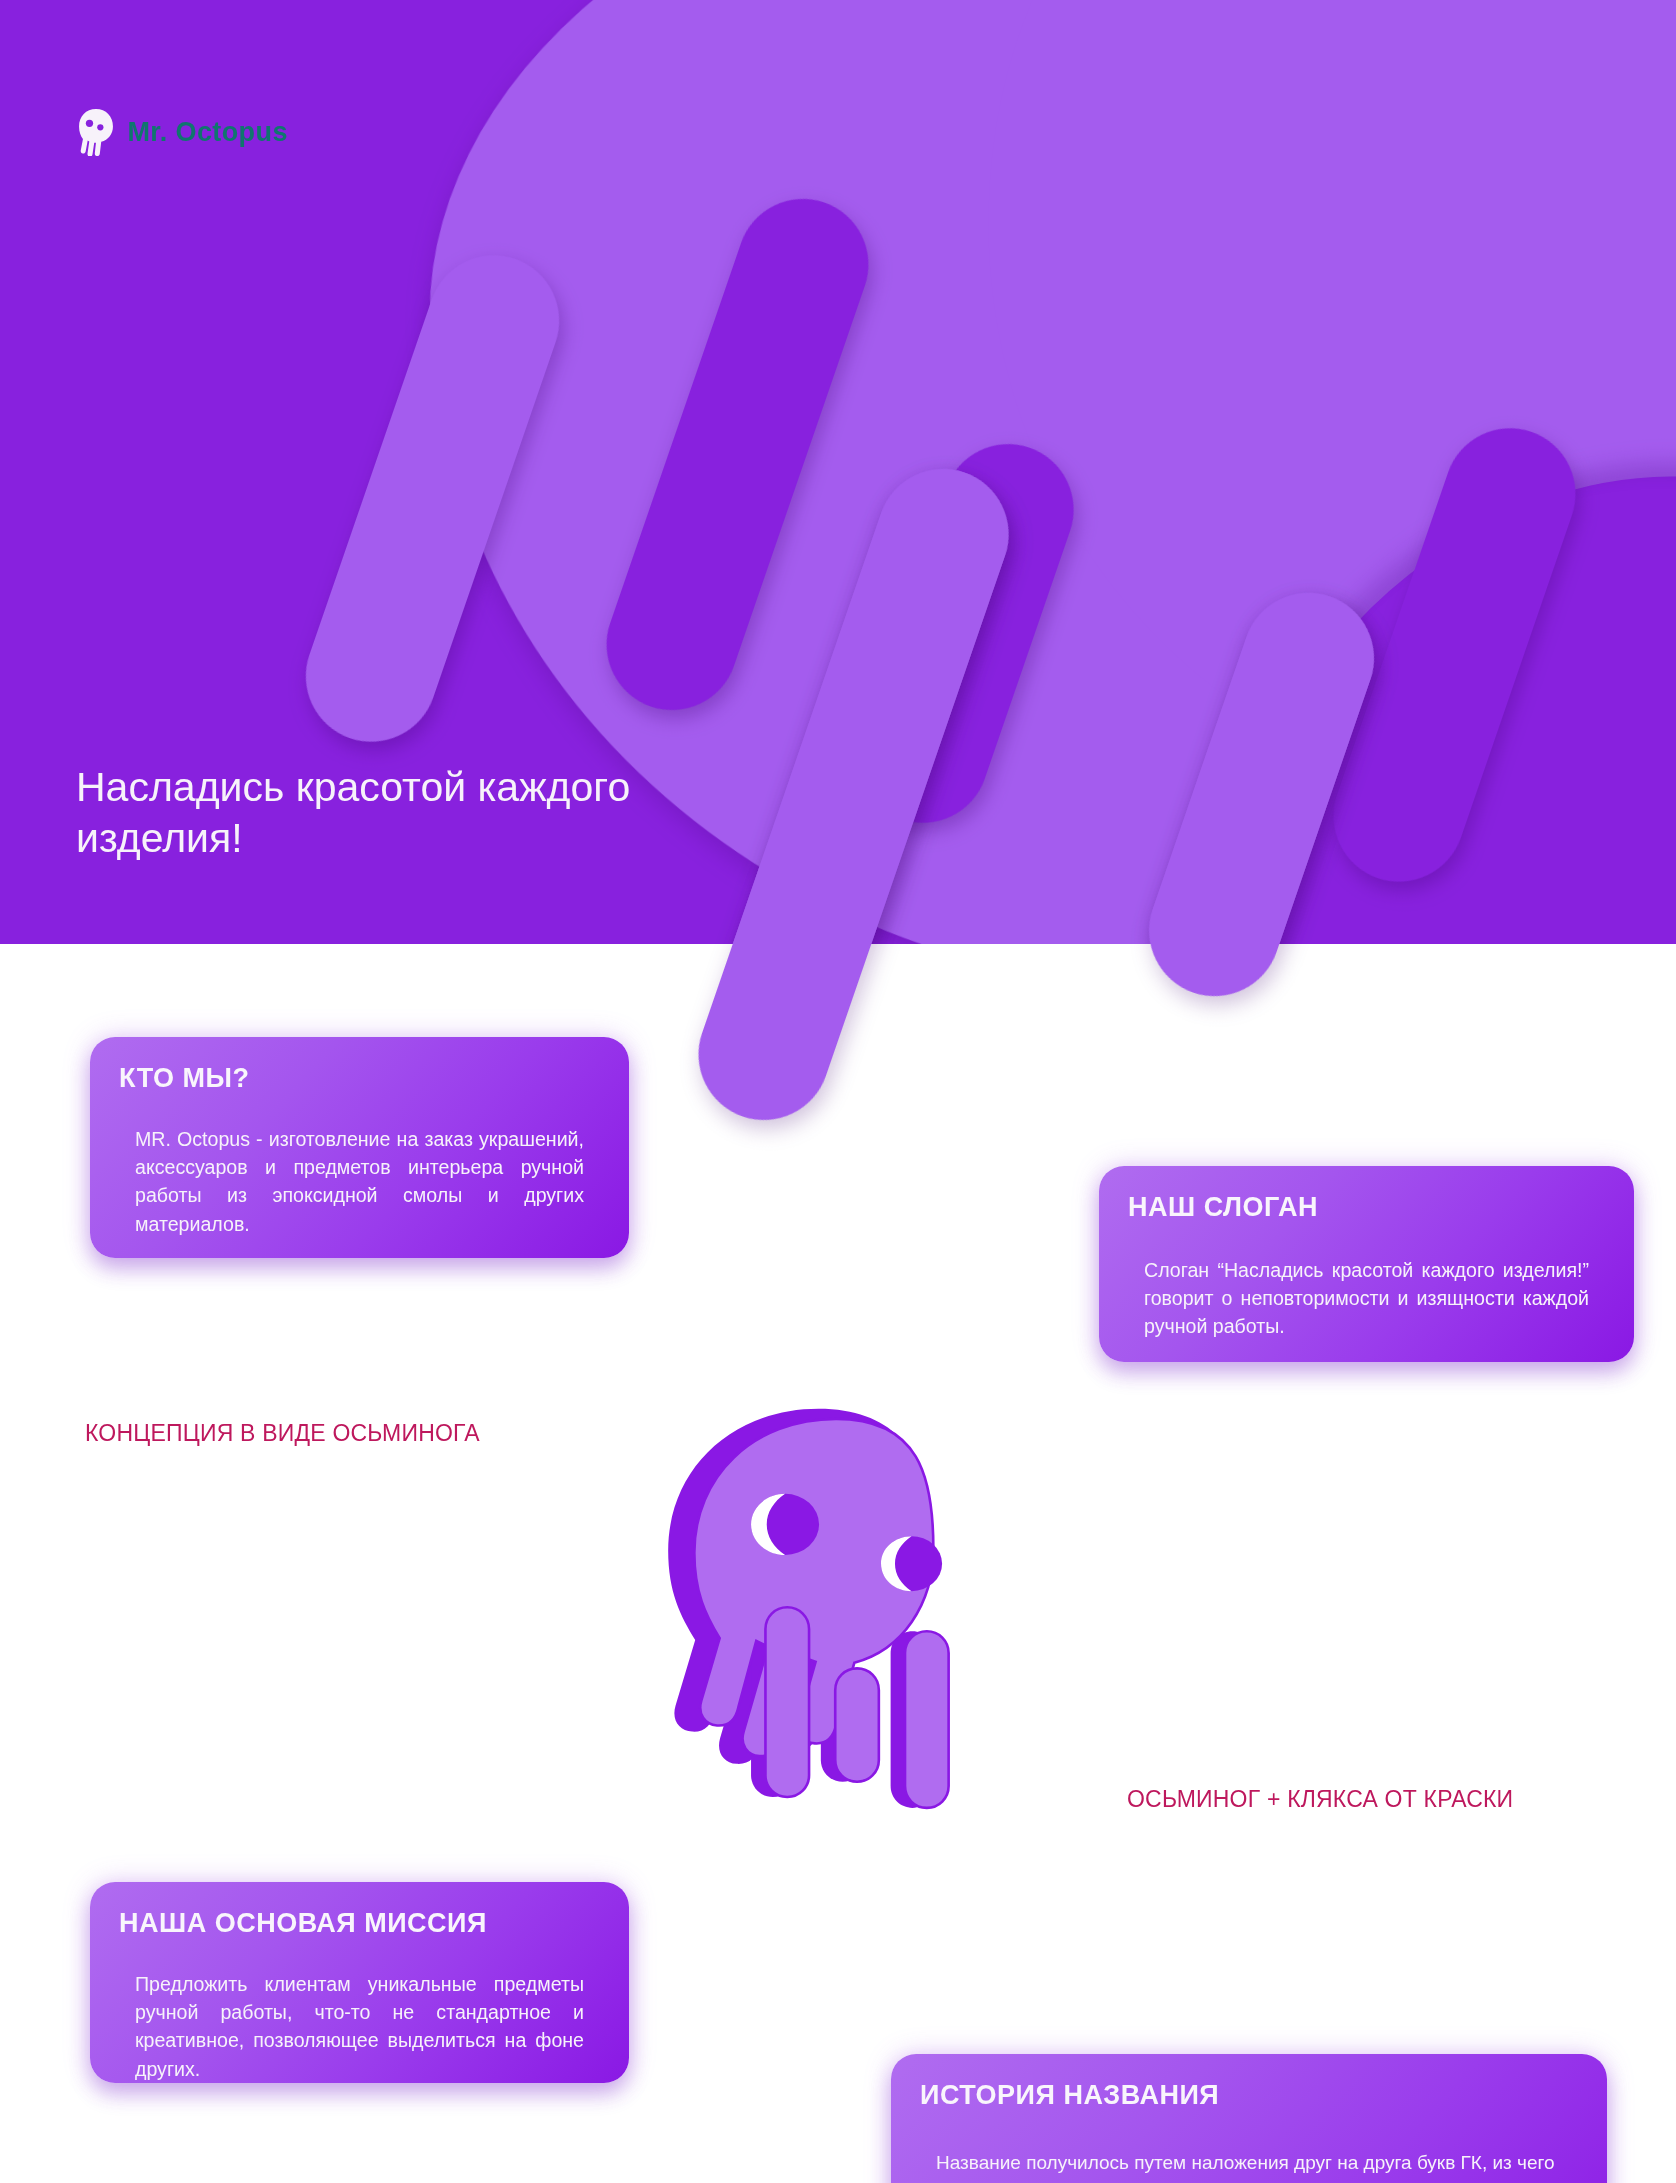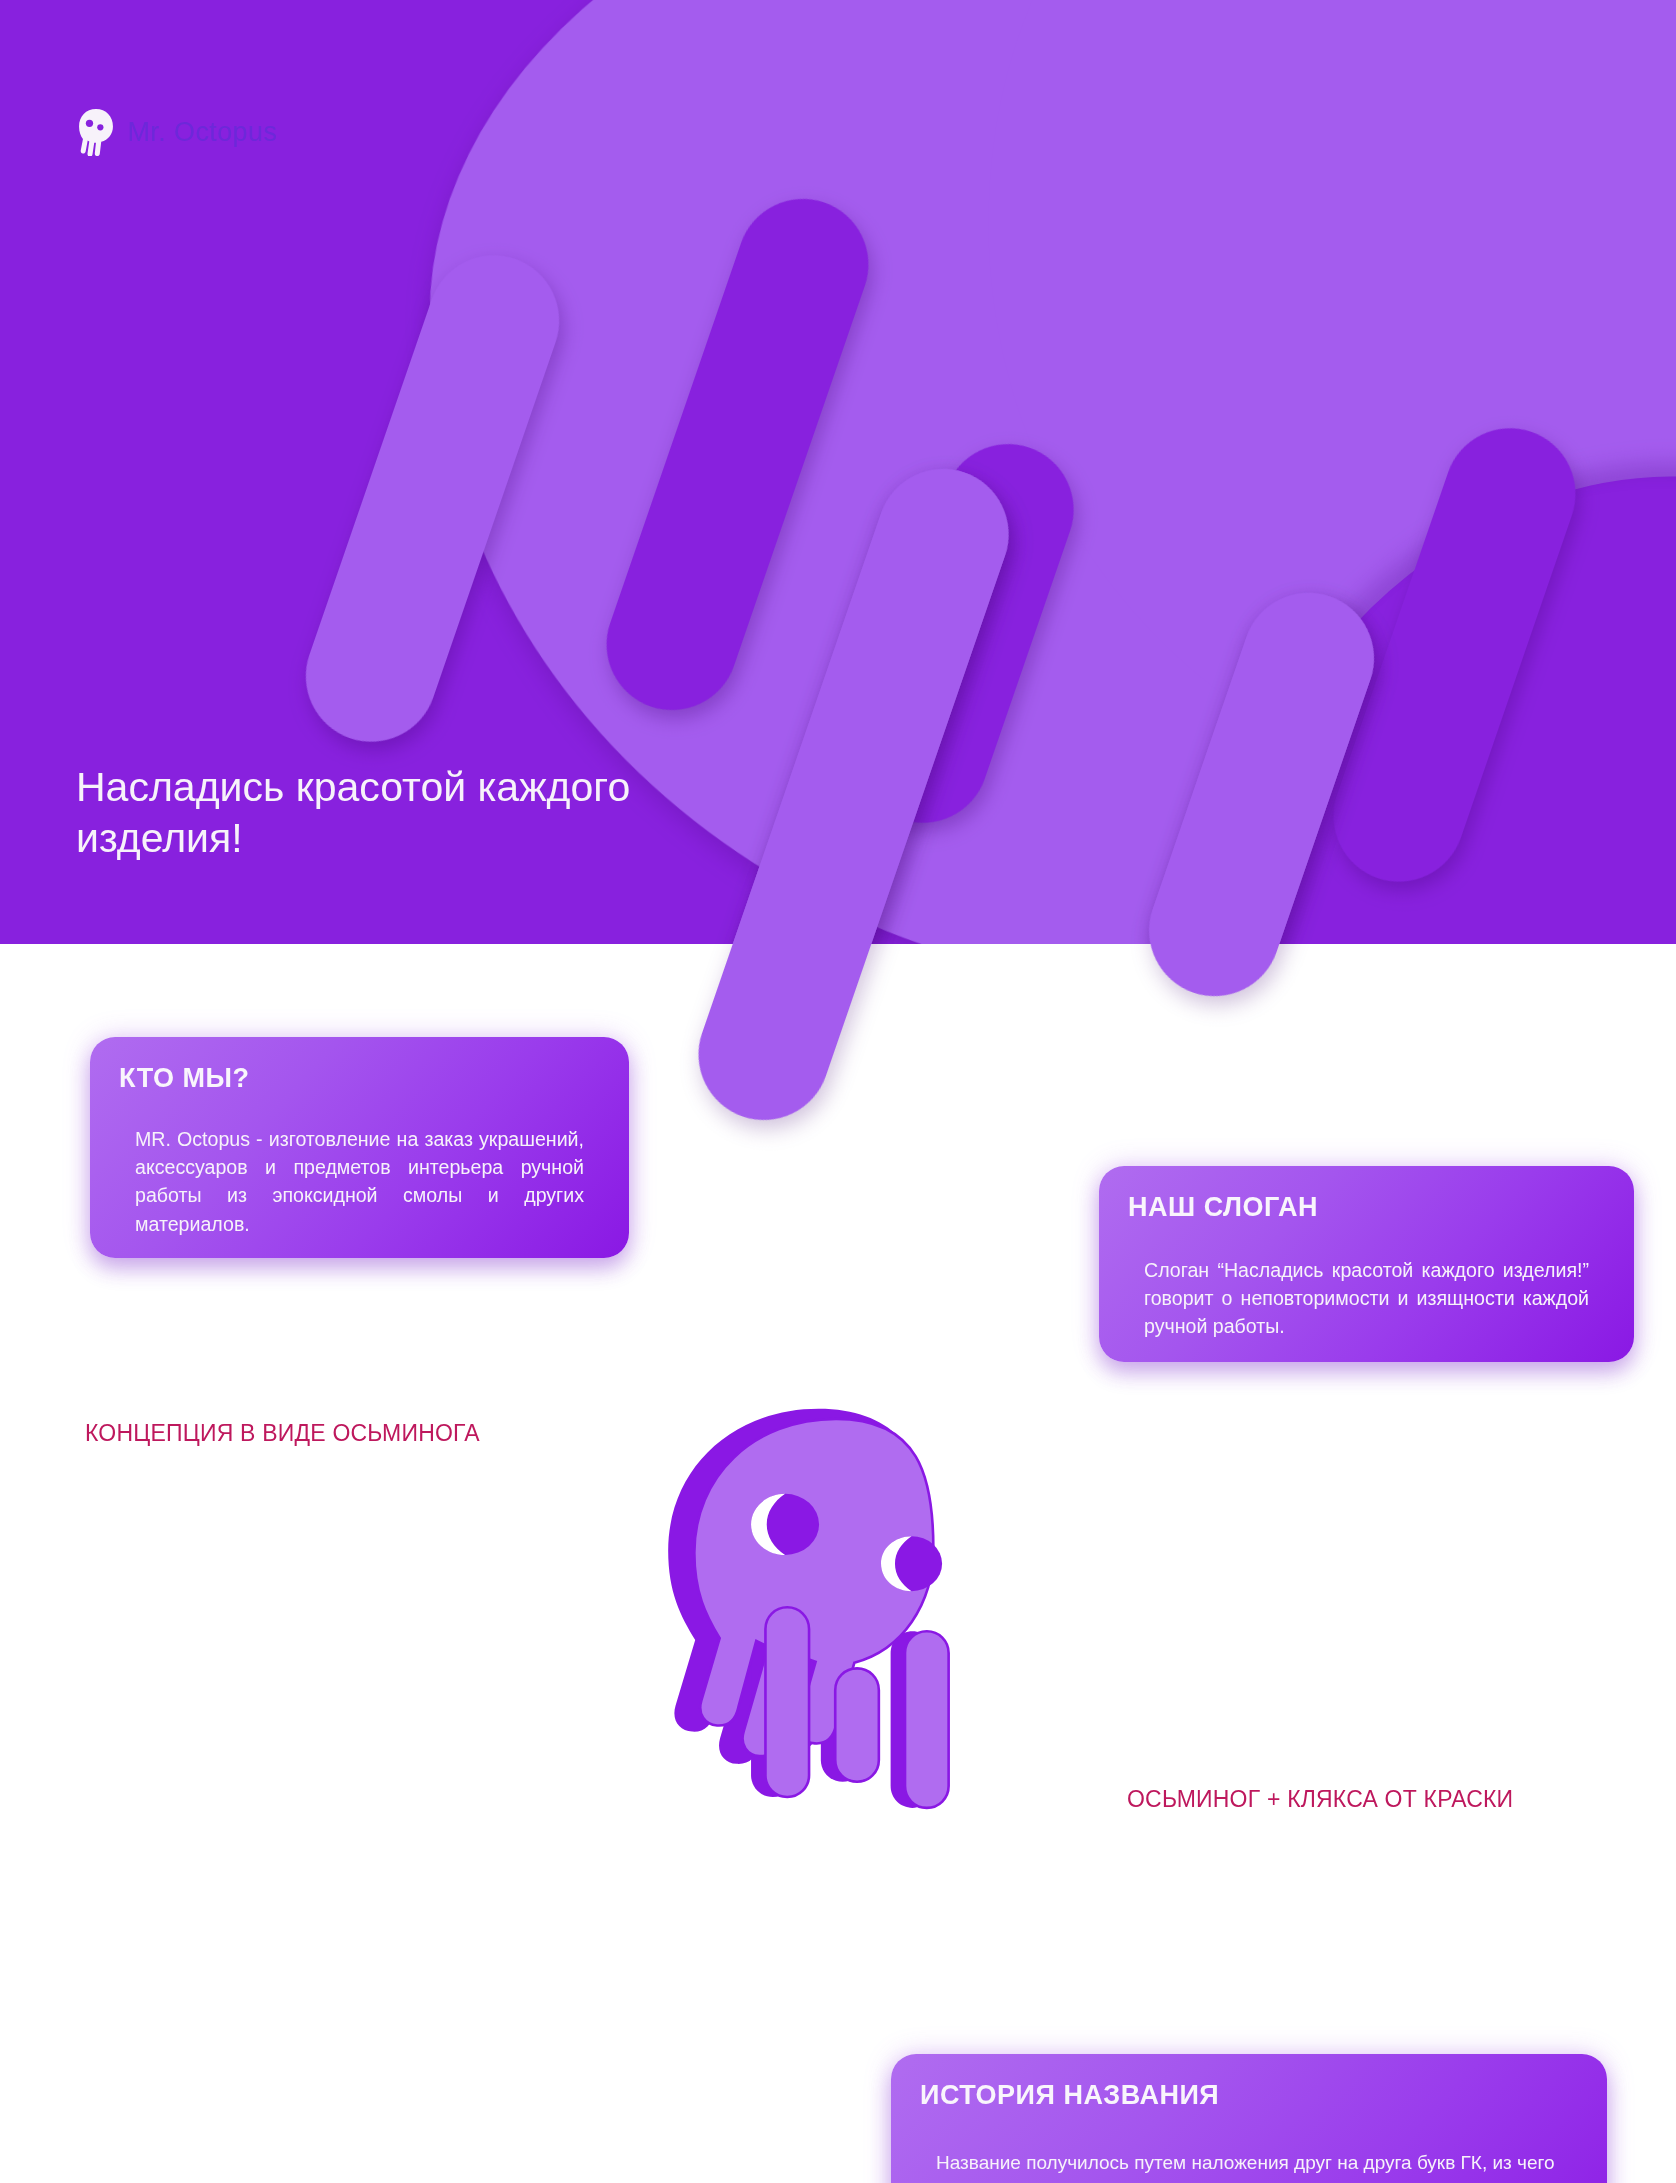--- a/index.html
+++ b/index.html
@@ -74,21 +74,21 @@
 
   
   .spill{position:absolute;border-radius:436px;filter:drop-shadow(6.1px 7.9px 10.5px rgba(60,0,110,.24));}
   .spill-a{ left:788px;top:454px;width:131px;height:681px;background:#A45CEE;transform:rotate(19deg);}
   .spill-b{ left:1196px;top:585px;width:131px;height:419px; background:#A45CEE;transform:rotate(19deg);}
 
   
   .logo{position:absolute;left:76px;top:109px;display:flex;align-items:center;gap:11.4px;}
   .logo-mark{width:40px;height:47px;display:block;}
   .logo-word{
-    color:#6d28d9;font-size:27px;letter-spacing:0.4px;font-weight:400;
+    color:#0f766e;font-size:27px;letter-spacing:0.4px;font-weight:700;
     font-family:"Liberation Sans", sans-serif;white-space:nowrap;
   }
 
   
   .tagline{
     position:absolute;left:76px;top:762px;width:681px;
     color:#F7F2FA;font-size:41px;line-height:1.24;font-weight:400;
     font-family:"Liberation Sans", sans-serif;
   }
 
@@ -192,20 +192,24 @@
       <ellipse cx="618" cy="400" rx="70" ry="63" fill="#8A18E4"></ellipse>
       <path fill="#FFFFFF" d="M618 337c-39 0-70 28-70 63s31 63 70 63c-24-16-38-38-38-63s14-47 38-63z"></path>
       <path fill="#B06CF0" stroke="#8A18E4" stroke-width="6" d="M333 500c-28 0-50 22-50 50v335c0 28 22 50 50 50s50-22 50-50V550c0-28-22-50-50-50z"></path>
       <path fill="#B06CF0" stroke="#8A18E4" stroke-width="6" d="M493 640c-28 0-50 22-50 50v160c0 28 22 50 50 50s50-22 50-50V690c0-28-22-50-50-50z"></path>
       <path fill="#B06CF0" stroke="#8A18E4" stroke-width="6" d="M653 555c-28 0-50 22-50 50v305c0 28 22 50 50 50s50-22 50-50V605c0-28-22-50-50-50z"></path>
     </g>
   </svg>
 
   <div class="label" id="label-formula">ОСЬМИНОГ + КЛЯКСА ОТ КРАСКИ</div>
 
+  <div class="card" id="card-mission">
+    <h3>НАША ОСНОВАЯ МИССИЯ</h3>
+    <p>Предложить клиентам уникальные предметы ручной работы, что-то не стандартное и креативное, позволяющее выделиться на фоне других.</p>
+  </div>
 
   <div class="card" id="card-history">
     <h3>ИСТОРИЯ НАЗВАНИЯ</h3>
     <p>
       <span class="just">Название получилось путем наложения друг на друга</span>
       <span>букв ГК, из чего получается R</span><br>
       <br>
       <br>
       
     </p>

